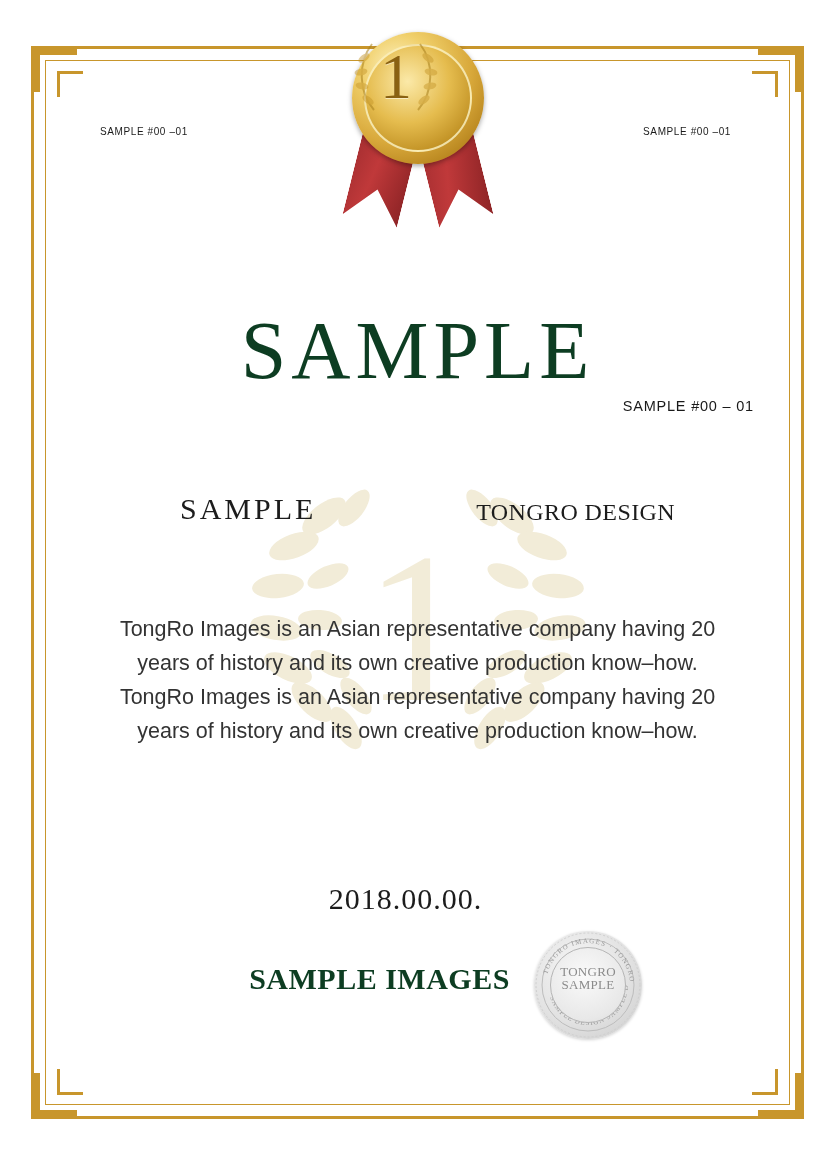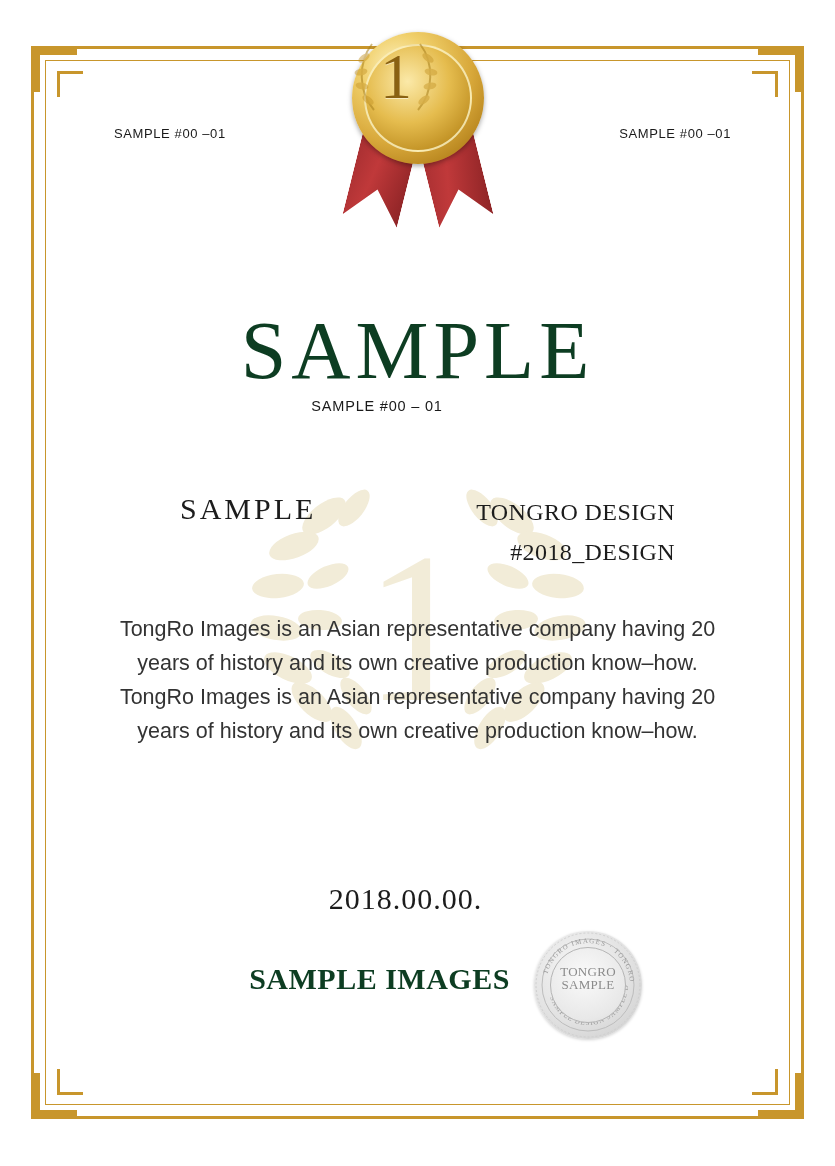--- a/index.html
+++ b/index.html
@@ -82,25 +82,24 @@
   .tick-tl { left: 57px;  top: 71px;   border-left-width: 3px; border-top-width: 3px; }
   .tick-tr { left: 752px; top: 71px;   border-right-width: 3px; border-top-width: 3px; }
   .tick-bl { left: 57px;  top: 1069px; border-left-width: 3px; border-bottom-width: 3px; }
   .tick-br { left: 752px; top: 1069px; border-right-width: 3px; border-bottom-width: 3px; }
 
   
   .code-left, .code-right {
     position: absolute;
     top: 126px;
     font-family: "Liberation Sans", sans-serif;
-    font-size: 13px;
+    font-size: 10px;
     letter-spacing: 0.6px;
     color: #1a1a1a;
     white-space: nowrap;
-    margin-left: 14px;
   }
   .code-left  { left: 100px; }
   .code-right { right: 104px; }
 
   
   #medal-badge {
     position: absolute;
     left: 330px;
     top: 10px;
     width: 176px;
@@ -193,21 +192,21 @@
     font-family: "Liberation Serif", serif;
     font-size: 82px;
     letter-spacing: 5px;
     color: #0d3d22;
     z-index: 2;
   }
   .sub-code {
     position: absolute;
     left: 0; top: 398px;
     width: 754px;
-    text-align: center;
+    text-align: right;
     font-family: "Liberation Sans", sans-serif;
     font-size: 14.5px;
     letter-spacing: 0.8px;
     color: #1a1a1a;
     z-index: 2;
   }
 
   
   .row-names {
     position: absolute;
@@ -393,21 +392,20 @@
     </svg>
   </div>
 
   <div class="main-title">SAMPLE</div>
   <div class="sub-code">SAMPLE #00 – 01</div>
 
   <div class="row-names">
     <div class="name-left">SAMPLE</div>
     <div class="name-right">
       <div>TONGRO DESIGN</div>
-      <div>#2018_DESIGN</div>
     </div>
   </div>
 
   <div class="body-text">
     <div>TongRo Images is an Asian representative company having 20</div>
     <div>years of history and its own creative production know–how.</div>
     <div>TongRo Images is an Asian representative company having 20</div>
     <div>years of history and its own creative production know–how.</div>
   </div>
 

